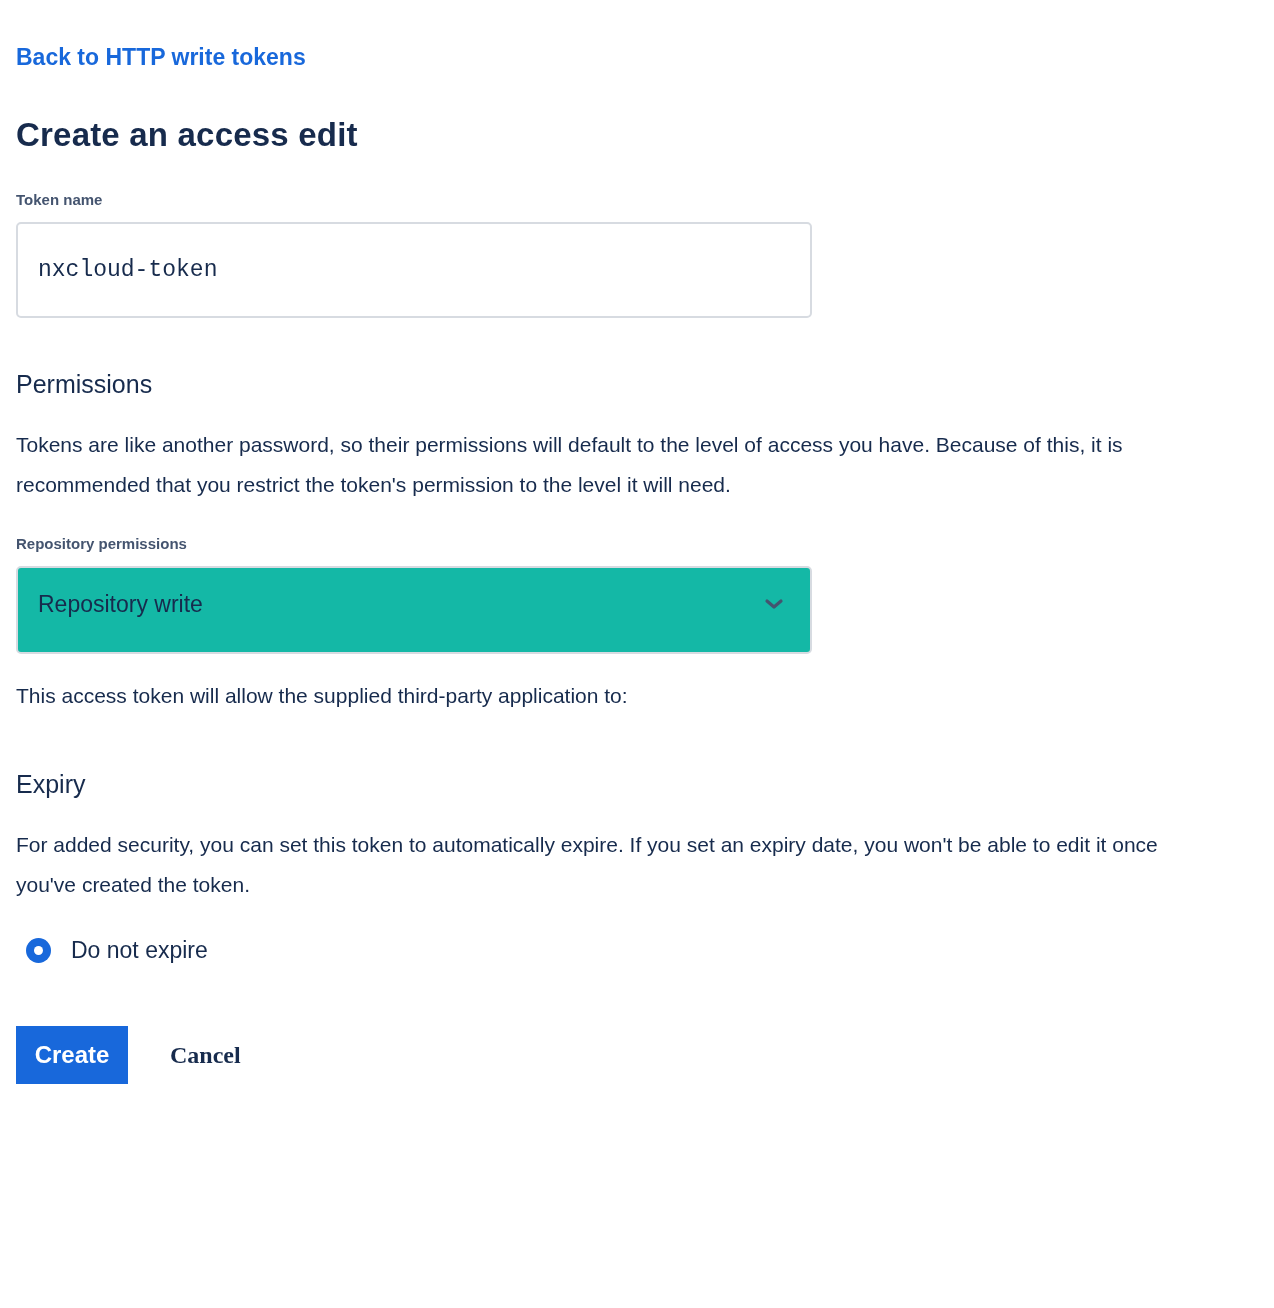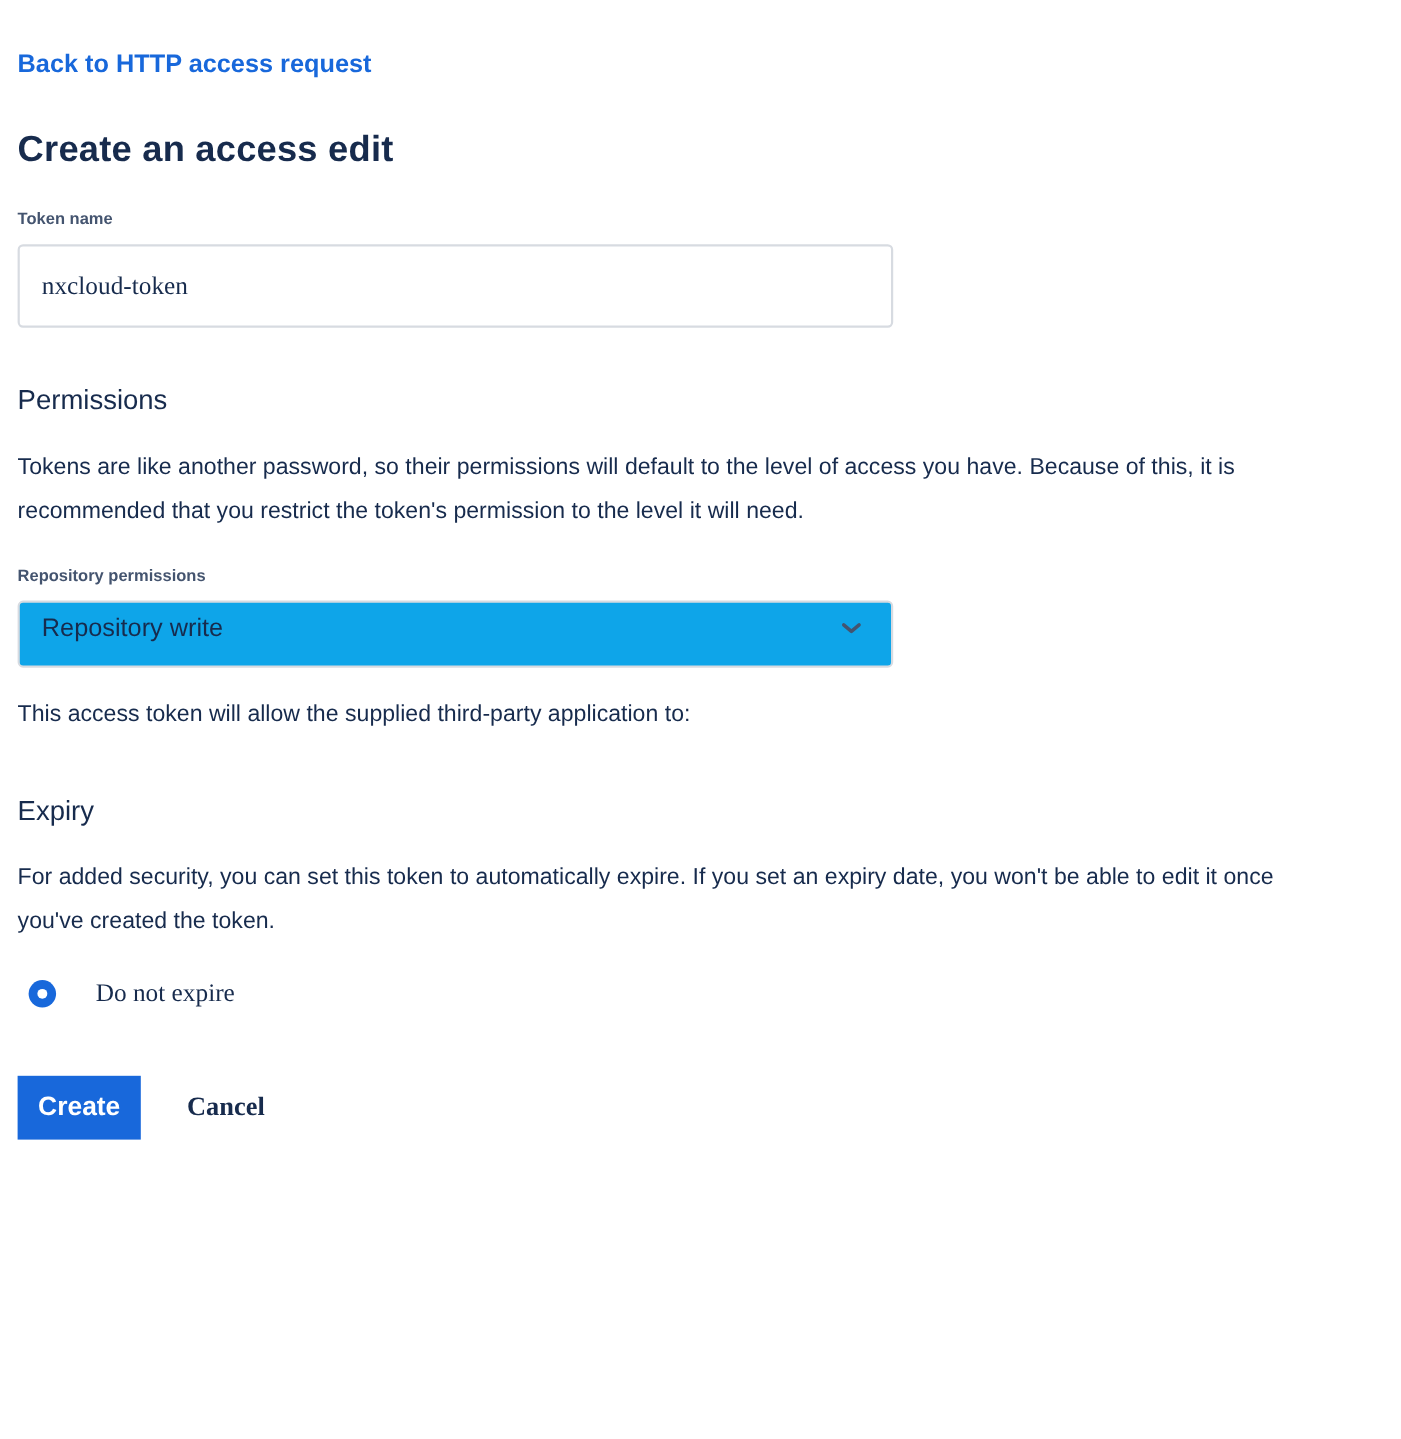--- a/index.html
+++ b/index.html
@@ -34,25 +34,25 @@
     display: block;
     margin-top: 37px;
     font-size: 15px;
     font-weight: 700;
     color: #44546F;
   }
 
   .text-input {
     margin-top: 14px;
     width: 796px;
-    height: 76px;
+    height: 96px;
     border: 2px solid #d7dbe1;
     border-radius: 5px;
     padding: 0 20px;
-    font-family: Liberation Serif, serif;
+    font-family: Liberation Mono, monospace;
     font-size: 23px;
     color: #172B4D;
     outline: none;
     background: #ffffff;
   }
 
   h2.section-heading {
     font-size: 25px;
     font-weight: 500;
     color: #172B4D;
@@ -67,29 +67,29 @@
     color: #172B4D;
   }
   .permissions-desc { max-width: 1208px; }
   .expiry-desc { max-width: 1190px; }
 
   .select-label { margin-top: 30px; }
 
   .select-box {
     margin-top: 14px;
     width: 796px;
-    height: 61px;
+    height: 88px;
     border: 2px solid #d7dbe1;
     border-radius: 5px;
     display: flex;
     align-items: center;
     justify-content: space-between;
     padding: 0 24px 12px 20px;
     cursor: pointer;
-    background: #0ea5e9;
+    background: #14b8a6;
   }
   .select-box .select-value {
     font-size: 23px;
     color: #172B4D;
   }
   .chevron-icon {
     width: 24px;
     height: 24px;
     display: inline-flex;
     align-items: center;
@@ -152,24 +152,23 @@
     width: 9px;
     height: 9px;
     border-radius: 50%;
     background: #ffffff;
   }
   .radio-outer.unselected {
     background: #ffffff;
     border: 2px solid #C7CCD6;
   }
   .radio-label {
-    margin-left: 36px;
-    font-size: 23px;
-    color: #172B4D;
-    font-family: Liberation Serif, serif;
+    margin-left: 20px;
+    font-size: 23px;
+    color: #172B4D;
   }
 
   .actions {
     margin-top: 62px;
     display: flex;
     align-items: center;
   }
   .create-button {
     width: 112px;
     height: 58px;
@@ -191,21 +190,21 @@
     font-size: 24px;
     font-weight: 600;
     cursor: pointer;
   }
 </style>
 </head>
 <body>
 
 
 
-<a class="back-link" href="#">Back to HTTP access request</a>
+<a class="back-link" href="#">Back to HTTP write tokens</a>
 
 <h1 class="page-title">Create an access edit</h1>
 
 <label class="field-label">Token name</label>
 
 <input class="text-input" type="text" value="nxcloud-token" style="">
 
 <h2 class="section-heading permissions-heading">Permissions</h2>
 
 <p class="body-text permissions-desc">Tokens are like another password, so their permissions will default to the level of access you have. Because of this, it is recommended that you restrict the token's permission to the level it will need.</p>

